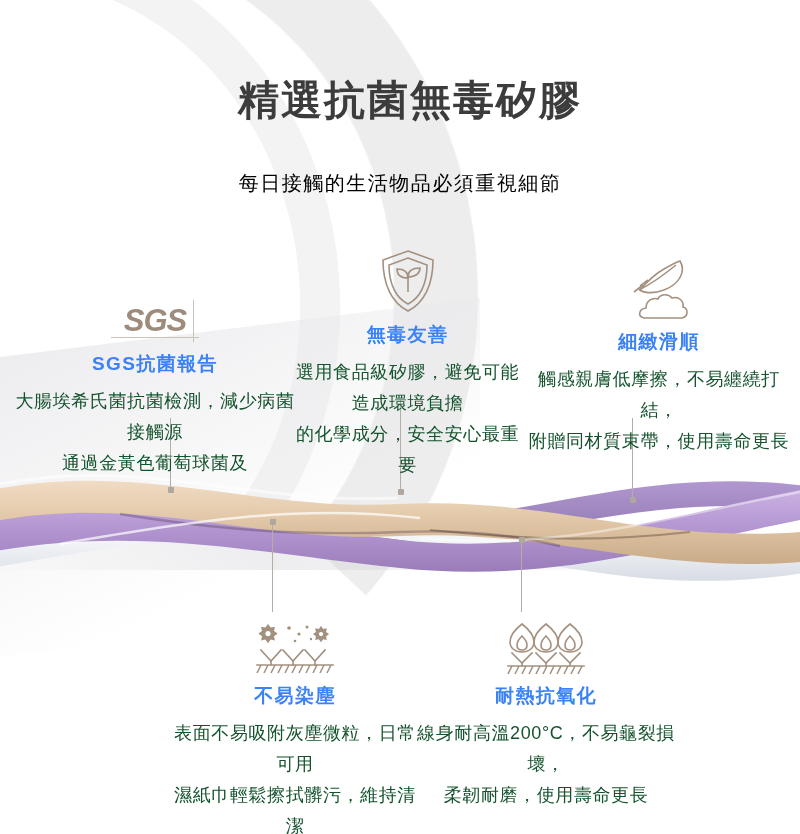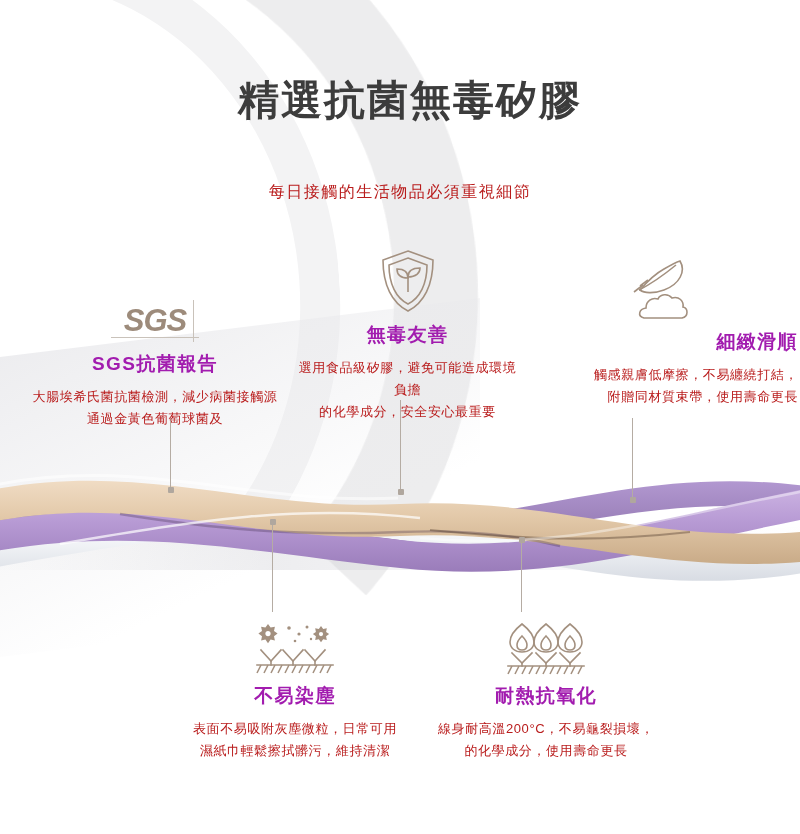--- a/index.html
+++ b/index.html
@@ -71,62 +71,62 @@
   .title {
     font-size: 41px;
     font-weight: bold;
     letter-spacing: 2px;
     color: #3c3c3c;
     line-height: 1.18;
     margin: 0;
     padding-left: 20px;
   }
   .subtitle {
-    margin: 12px;
+    margin: 0;
     padding-top: 46px;
-    font-size: 16px;
+    font-size: 20px;
     letter-spacing: 1.5px;
-    color: #b91c1c;
+    color: #000000;
     line-height: 1.3;
   }
 
   
   .feature {
     position: absolute;
     text-align: center;
     z-index: 6;
   }
   .feat-icon {
     height: 72px;
     display: flex;
     align-items: flex-end;
     justify-content: center;
     font-style: italic;
   }
   .feat-title {
     font-size: 19px;
     font-weight: bold;
     letter-spacing: 1.4px;
-    color: #a21caf;
+    color: #3b82f6;
     margin: 8px 0 0 0;
     line-height: 1.3;
   }
   .feat-desc {
-    font-size: 13px;
+    font-size: 18px;
     letter-spacing: .6px;
-    color: #b91c1c;
+    color: #14532d;
     line-height: 1.72;
     margin: 9px 0 0 0;
   }
   .feat-desc span { display: block; }
 
   
   #feature-sgs      { left: 10px;  top: 272px; width: 290px; }
   #feature-nontoxic { left: 295px; top: 243px; width: 225px; }
-  #feature-smooth   { left: 520px; top: 250px; width: 278px; text-align: right; }
+  #feature-smooth   { left: 520px; top: 250px; width: 278px; }
   #feature-dust     { left: 170px; top: 604px; width: 250px; }
   #feature-heat     { left: 416px; top: 604px; width: 260px; }
 
   
   .sgs-logo {
     position: relative;
     display: inline-block;
     width: 92px;
     height: 46px;
   }
@@ -400,17 +400,17 @@
             <path d="M57 46 L53 54"></path>
             <path d="M64 46 L60 54"></path>
           <path d="M71 46 L67 54"></path>
             <path d="M78 46 L74 54"></path>
         </g>
       </svg>
     </div>
     <p class="feat-title">耐熱抗氧化</p>
     <p class="feat-desc">
       <span>線身耐高溫200°C，不易龜裂損壞，</span>
-      <span>的化學成分，使用壽命更長</span>
+      <span>柔韌耐磨，使用壽命更長</span>
     </p>
   </div>
 
 </div>
 
 </body></html>

